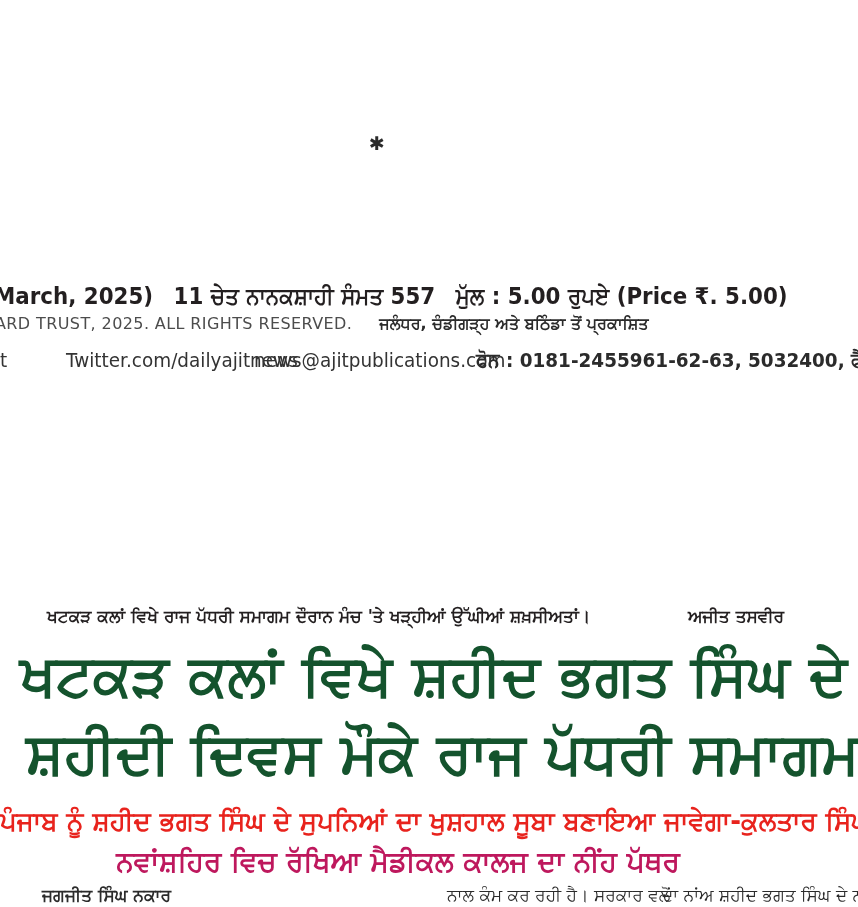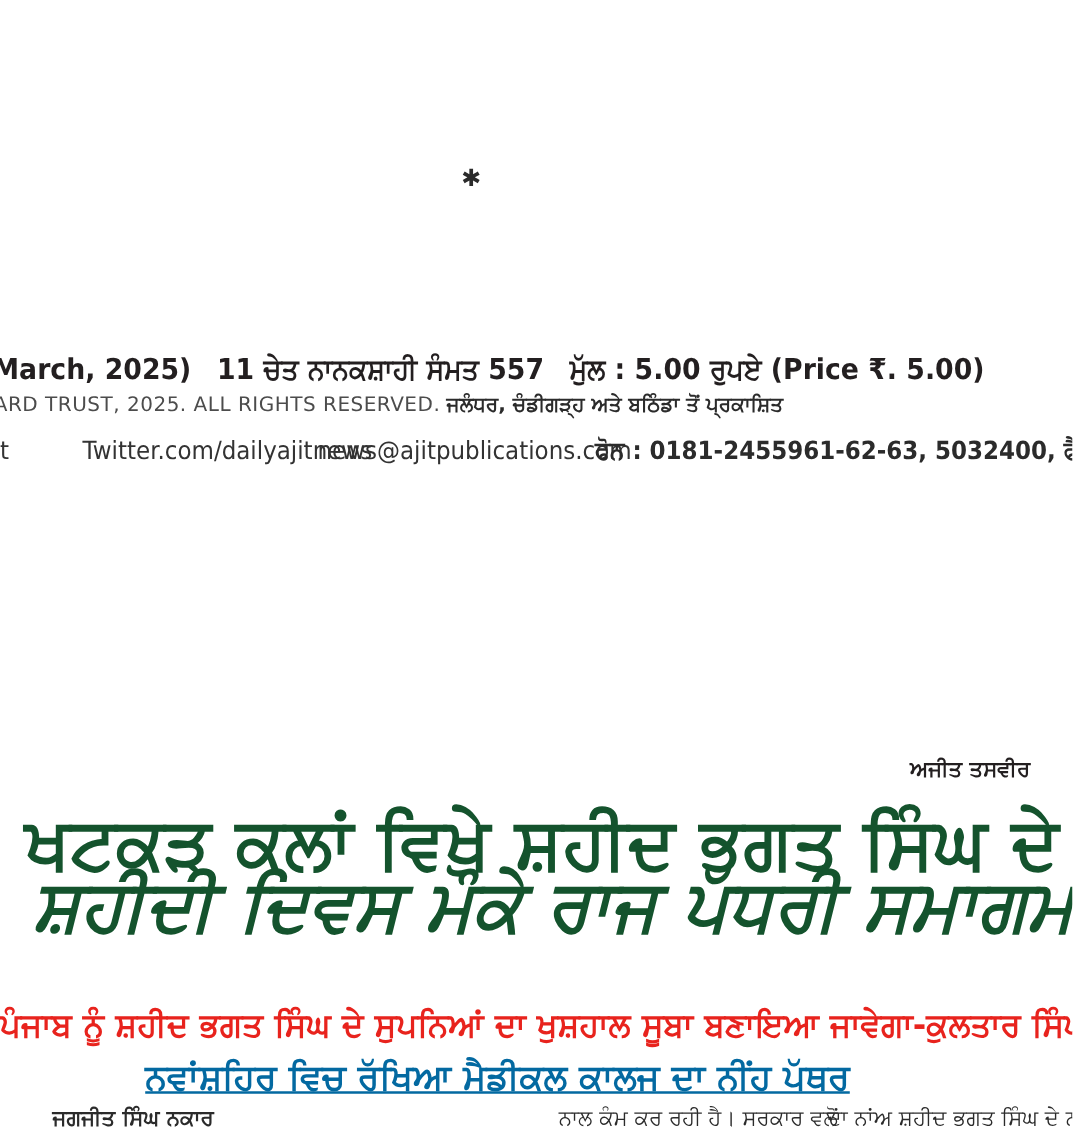--- a/index.html
+++ b/index.html
@@ -24,42 +24,42 @@
     transform:scaleX(0.93); transform-origin:left center;
   }
   .date-line span { margin-right:14px; }
 
   
   .rights-line {
     position:absolute; left:-5px; top:314px;
     font-size:16px;
   }
   .rights-en { color:#4c4c4c; letter-spacing:0.4px; }
-  .rights-pa { font-weight:bold; color:#2b2b2b; margin-left:0; }
+  .rights-pa { font-weight:bold; color:#2b2b2b; margin-left:22px; }
 
   
   .contact-line { position:absolute; left:0; top:348px; width:858px; height:26px; font-size:20px; color:#333; }
   .contact-line > span { position:absolute; top:0; transform:scaleX(0.92); transform-origin:left center; }
   .frag-t   { left:0; }
   .twitter  { left:66px; }
   .email    { left:254px; }
   .phone    { left:476px; font-weight:bold; color:#2b2b2b; }
 
   
   .caption-row { position:absolute; left:0; top:606px; width:858px; height:24px; font-size:17px; font-weight:bold; }
   .caption-text   { position:absolute; left:47px;  top:0; }
-  .caption-credit { position:absolute; left:688px; top:0;margin-left:40px; }
+  .caption-credit { position:absolute; left:688px; top:0; }
 
   
   .headline-1, .headline-2 {
     position:absolute; font-size:57px; font-weight:bold;
     color:#14532d; letter-spacing:0px;
   }
   .headline-1 { left:20px; top:642px; }
-  .headline-2 { left:26px; top:692px;font-style:italic; }
+  .headline-2 { left:26px; top:720px; }
 
   
   .subhead-1, .subhead-2 {
     position:absolute; font-weight:bold; text-align:center;
   }
   .subhead-1 { left:0; top:806px; width:808px; font-size:26px; }
   .subhead-2 { left:0; top:845px; width:796px; font-size:28px; }
 
   
   .body-row { position:absolute; left:0; top:885px; width:858px; height:40px; font-size:17px; color:#2b2b2b; }
@@ -88,28 +88,29 @@
   </div>
 
   <div class="contact-line">
     <span class="frag-t nw">t</span>
     <span class="twitter nw">Twitter.com/dailyajitnews</span>
     <span class="email nw">news@ajitpublications.com</span>
     <span class="phone nw">ਫੋਨ : 0181-2455961-62-63, 5032400, ਫੈਕਸ : 2455960</span>
   </div>
 
   <div class="caption-row">
+    <span class="caption-text nw">ਖਟਕੜ ਕਲਾਂ ਵਿਖੇ ਰਾਜ ਪੱਧਰੀ ਸਮਾਗਮ ਦੌਰਾਨ ਮੰਚ 'ਤੇ ਖੜ੍ਹੀਆਂ ਉੱਘੀਆਂ ਸ਼ਖ਼ਸੀਅਤਾਂ।</span>
     <span class="caption-credit nw">ਅਜੀਤ ਤਸਵੀਰ</span>
   </div>
 
   <div class="headline-1 nw">ਖਟਕੜ ਕਲਾਂ ਵਿਖੇ ਸ਼ਹੀਦ ਭਗਤ ਸਿੰਘ ਦੇ</div>
   <div class="headline-2 nw">ਸ਼ਹੀਦੀ ਦਿਵਸ ਮੌਕੇ ਰਾਜ ਪੱਧਰੀ ਸਮਾਗਮ</div>
 
   <div class="subhead-1 nw" style="color: rgb(232, 35, 29);">ਪੰਜਾਬ ਨੂੰ ਸ਼ਹੀਦ ਭਗਤ ਸਿੰਘ ਦੇ ਸੁਪਨਿਆਂ ਦਾ ਖੁਸ਼ਹਾਲ ਸੂਬਾ ਬਣਾਇਆ ਜਾਵੇਗਾ-ਕੁਲਤਾਰ ਸਿੰਘ ਸੰਧਵਾਂ</div>
-  <div class="subhead-2 nw" style="color: #0369a1; text-decoration: underline;">ਨਵਾਂਸ਼ਹਿਰ ਵਿਚ ਰੱਖਿਆ ਮੈਡੀਕਲ ਕਾਲਜ ਦਾ ਨੀਂਹ ਪੱਥਰ</div>
+  <div class="subhead-2 nw" style="color: #be185d;">ਨਵਾਂਸ਼ਹਿਰ ਵਿਚ ਰੱਖਿਆ ਮੈਡੀਕਲ ਕਾਲਜ ਦਾ ਨੀਂਹ ਪੱਥਰ</div>
 
   <div class="body-row">
     <span class="byline nw">ਜਗਜੀਤ ਸਿੰਘ ਨਕਾਰ</span>
     <span class="bodycol-2 nw">ਨਾਲ ਕੰਮ ਕਰ ਰਹੀ ਹੈ। ਸਰਕਾਰ ਵਲੋਂ</span>
     <span class="bodycol-3 nw">ਦਾ ਨਾਂਅ ਸ਼ਹੀਦ ਭਗਤ ਸਿੰਘ ਦੇ ਨਾਂਅ 'ਤੇ</span>
   </div>
 
 </div>
 
 </body></html>

